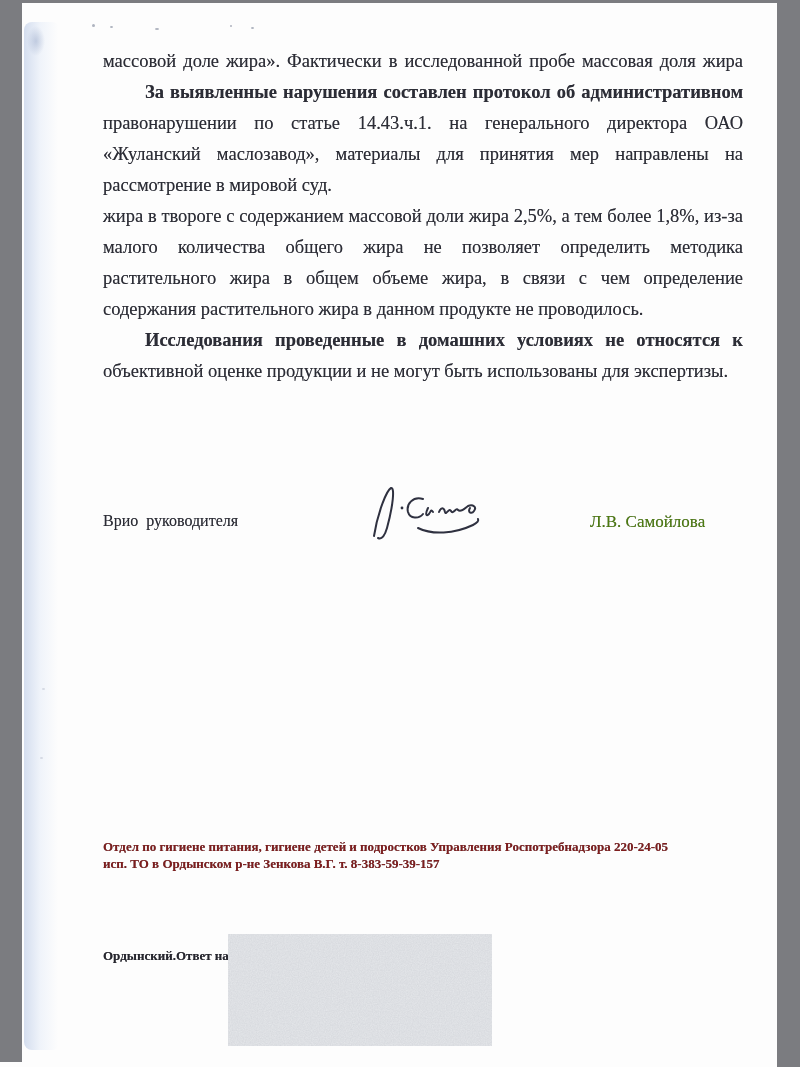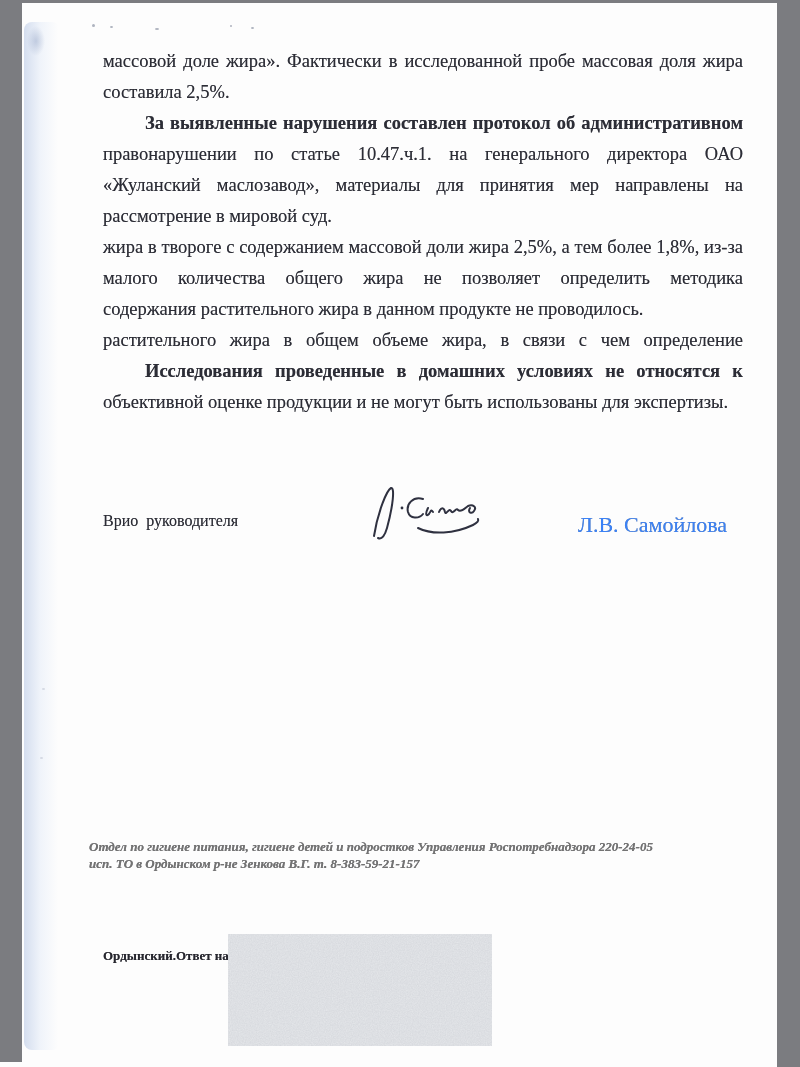--- a/index.html
+++ b/index.html
@@ -28,28 +28,27 @@
   .bodytext{
     position:absolute;left:103px;top:46px;width:640px;
     font-size:18.5px;color:#2c2d36;
     text-shadow:0 0 0.5px rgba(44,45,54,0.55);
   }
   .ln{height:31px;line-height:31px;white-space:nowrap;}
   .ln.jst{white-space:normal;text-align:justify;text-align-last:justify;}
   .ln.ind{text-indent:42px;font-weight:bold;}
   
   .sig-role{position:absolute;left:103px;top:512px;font-size:16px;color:#2c2d36;white-space:pre-wrap;text-shadow:0 0 0.5px rgba(44,45,54,0.55);}
-  .sig-name{position:absolute;left:578px;top:512px;font-size:22px;color:#3b82f6;text-shadow:0 0 0.5px rgba(44,45,54,0.55);}
+  .sig-name{position:absolute;left:590px;top:512px;font-size:17px;color:#4d7c0f;text-shadow:0 0 0.5px rgba(44,45,54,0.55);}
   .sig-scribble{position:absolute;left:360px;top:481px;width:142px;height:64px;}
   
   .footer{
-    position:absolute;left:89px;top:838px;width:600px;
-    font-size:13px;font-weight:bold;color:#737373;line-height:17px;
+    position:absolute;left:103px;top:838px;width:600px;
+    font-size:13px;font-weight:bold;color:#7f1d1d;line-height:17px;
     text-shadow:0 0 0.4px rgba(38,38,46,0.6);
-    font-style:italic;
   }
   .doc-label{
     position:absolute;left:103px;top:948px;
     font-size:13px;font-weight:bold;color:#26262e;white-space:nowrap;
     text-shadow:0 0 0.4px rgba(38,38,46,0.6);
   }
   
   .noise-block{
     position:absolute;left:228px;top:934px;width:264px;height:112px;
     background:#e6e8eb;z-index:5;
@@ -69,29 +68,28 @@
 <div class="speck" style="left:92px;top:24px;width:3px;height:3px;"></div>
 <div class="speck" style="left:110px;top:26px;width:3px;height:2px;"></div>
 <div class="speck" style="left:155px;top:28px;width:4px;height:2px;"></div>
 <div class="speck" style="left:230px;top:25px;width:2px;height:2px;"></div>
 <div class="speck" style="left:251px;top:27px;width:3px;height:2px;"></div>
 <div class="speck" style="left:42px;top:688px;width:3px;height:2px;opacity:.4;"></div>
 <div class="speck" style="left:40px;top:757px;width:3px;height:2px;opacity:.4;"></div>
 
 <div class="bodytext">
   <div class="ln jst">массовой доле жира». Фактически в исследованной пробе массовая доля жира</div>
-  <div class="ln">составила 2,5%.</div>
   <div class="ln jst ind">За выявленные нарушения составлен протокол об административном</div>
-  <div class="ln jst">правонарушении по статье 10.47.ч.1. на генерального директора ОАО</div>
+  <div class="ln jst">правонарушении по статье 14.43.ч.1. на генерального директора ОАО</div>
   <div class="ln jst">«Жуланский маслозавод», материалы для принятия мер направлены на</div>
   <div class="ln">рассмотрение в  мировой суд.</div>
   <div class="ln jst">жира в твороге с содержанием массовой доли жира 2,5%, а тем более 1,8%, из-за</div>
   <div class="ln jst">малого количества общего жира не позволяет определить методика</div>
+  <div class="ln jst">растительного жира в общем объеме жира, в связи с чем определение</div>
   <div class="ln">содержания растительного жира в данном продукте не проводилось.</div>
-  <div class="ln jst">растительного жира в общем объеме жира, в связи с чем определение</div>
   <div class="ln jst ind">Исследования проведенные в домашних условиях не относятся к</div>
   <div class="ln">объективной оценке продукции и не могут быть использованы для экспертизы.</div>
 </div>
 
 <div class="sig-role">Врио  руководителя</div>
 
 <svg class="sig-scribble" viewBox="0 0 142 64">
   <g fill="none" stroke="#2f3140" stroke-width="2" stroke-linecap="round">
     <path d="M14,55 C18,30 27,9 31,7 C35,6 33,25 27,47 C25,54 22,59 18,57"></path>
     <circle cx="42" cy="27" r="1.4" fill="#2f3140" stroke="none"></circle>
@@ -99,21 +97,21 @@
     <path d="M68,27 C65,33 66,36 69,33 C71,30 71,28 73,31"></path>
     <path d="M79,31 C81,26 84,26 85,31 C86,35 89,26 91,30 C93,34 96,26 98,29 C101,32 105,27 108,25 C113,23 117,26 114,30 C112,33 107,32 110,27"></path>
     <path d="M58,47 C72,54 94,53 113,44 C117,42 119,40 118,38"></path>
   </g>
 </svg>
 
 <div class="sig-name">Л.В. Самойлова</div>
 
 <div class="footer">
   <div>Отдел по гигиене питания, гигиене детей и подростков Управления Роспотребнадзора 220-24-05</div>
-  <div>исп. ТО в Ордынском р-не Зенкова  В.Г. т. 8-383-59-21-157</div>
+  <div>исп. ТО в Ордынском р-не Зенкова  В.Г. т. 8-383-59-39-157</div>
 </div>
 
 <div class="doc-label">Ордынский.Ответ на с</div>
 
 <div class="noise-block">
   <svg xmlns="http://www.w3.org/2000/svg">
     <filter id="grain">
       <feTurbulence type="fractalNoise" baseFrequency="0.85" numOctaves="2" stitchTiles="stitch"></feTurbulence>
       <feColorMatrix type="matrix" values="0 0 0 0 0.45  0 0 0 0 0.47  0 0 0 0 0.52  0 0 0 0.35 0"></feColorMatrix>
     </filter>

